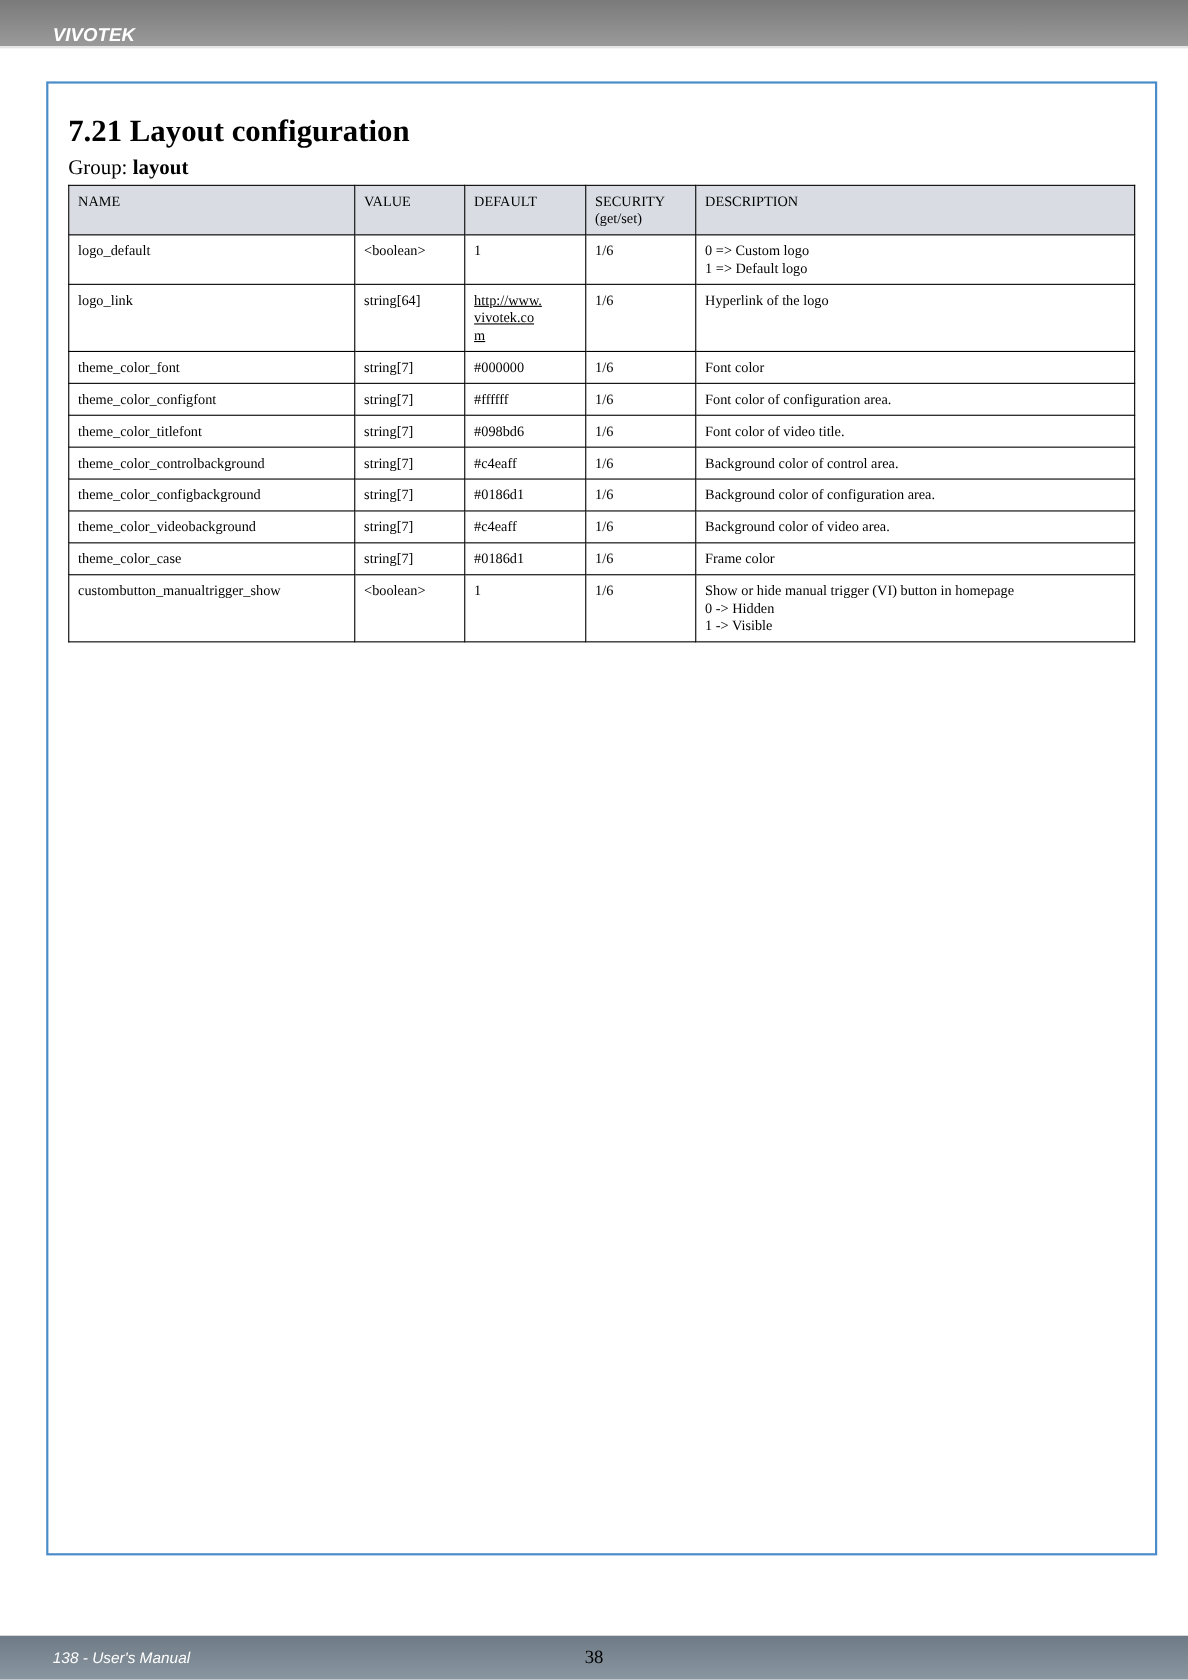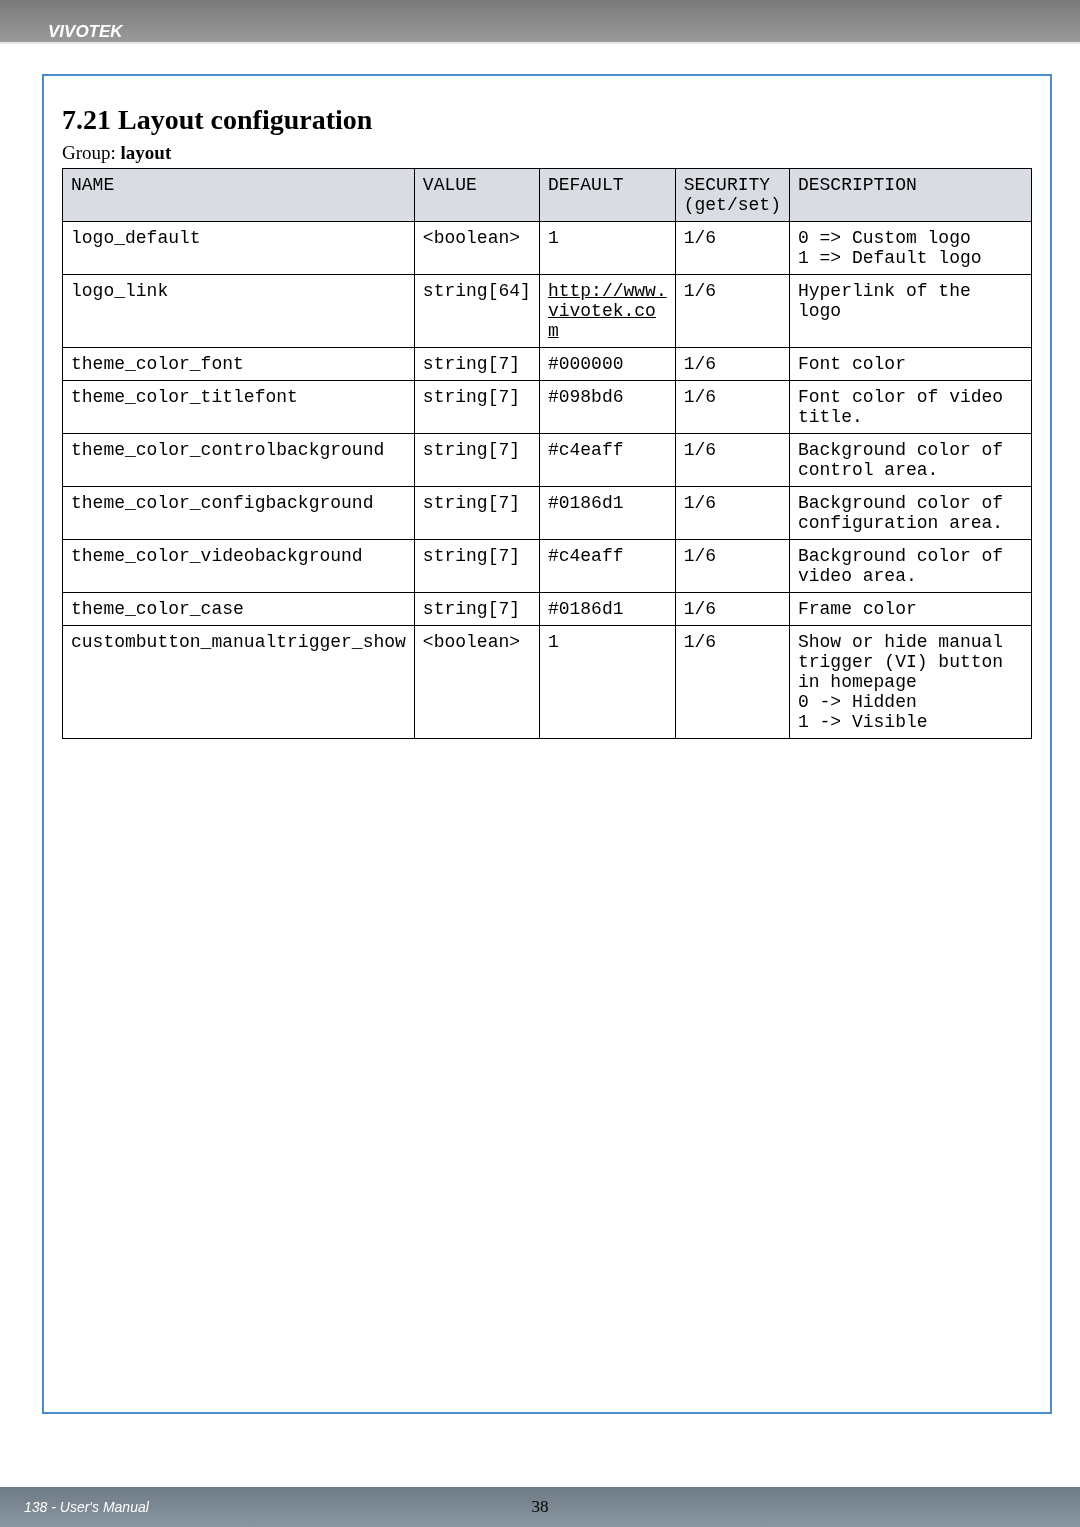--- a/index.html
+++ b/index.html
@@ -45,22 +45,21 @@
   .group-label {
     font-size: 19px;
     margin-bottom: 4px;
   }
   .group-label .grp-bold {
     font-weight: bold;
   }
   table.param-table {
     border-collapse: collapse;
     width: 100%;
-    font-size: 18px;
-    font-family: Liberation Mono, monospace;
+    font-size: 13px;
   }
   table.param-table td, table.param-table th {
     border: 1px solid #000;
     padding: 6px 8px;
     text-align: left;
     vertical-align: top;
     font-weight: normal;
   }
   table.param-table thead td {
     background: #d9dde3;
@@ -73,21 +72,21 @@
   .footer-bar {
     position: absolute;
     bottom: 0;
     left: 0;
     right: 0;
     background: linear-gradient(to bottom, #6e7a85 0%, #8a96a0 100%);
     height: 40px;
     display: flex;
     align-items: center;
     justify-content: space-between;
-    padding: 0 48px 0 24px;
+    padding: 0 48px 0 48px;
     color: #fff;
     font-family: Arial, sans-serif;
     font-style: italic;
     font-size: 14px;
     z-index: 2;
   }
   .footer-page {
     position: absolute;
     left: 50%;
     transform: translateX(-50%);
@@ -152,20 +151,27 @@
                 <td style="white-space: pre-line;">Hyperlink of the logo</td>
               </tr>
               <tr>
                 <td>theme_color_font</td>
                 <td>string[7]</td>
                 <td>#000000</td>
                 <td>1/6</td>
                 <td style="white-space: pre-line;">Font color</td>
               </tr>
               <tr>
+                <td>theme_color_configfont</td>
+                <td>string[7]</td>
+                <td>#ffffff</td>
+                <td>1/6</td>
+                <td style="white-space: pre-line;">Font color of configuration area.</td>
+              </tr>
+              <tr>
                 <td>theme_color_titlefont</td>
                 <td>string[7]</td>
                 <td>#098bd6</td>
                 <td>1/6</td>
                 <td style="white-space: pre-line;">Font color of video title.</td>
               </tr>
               <tr>
                 <td>theme_color_controlbackground</td>
                 <td>string[7]</td>
                 <td>#c4eaff</td>

